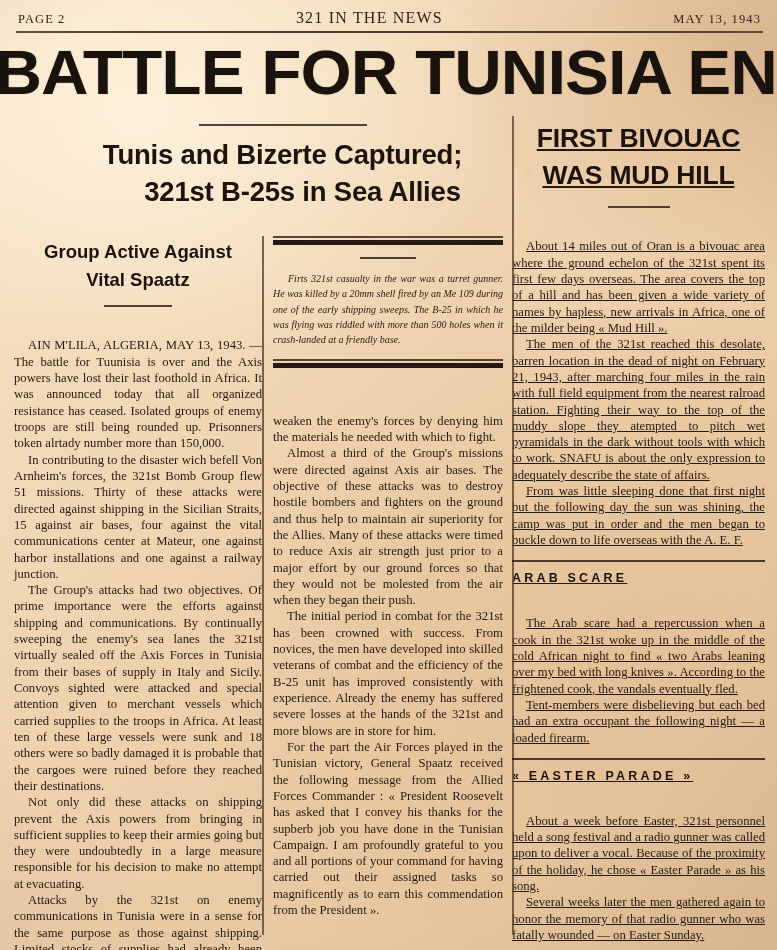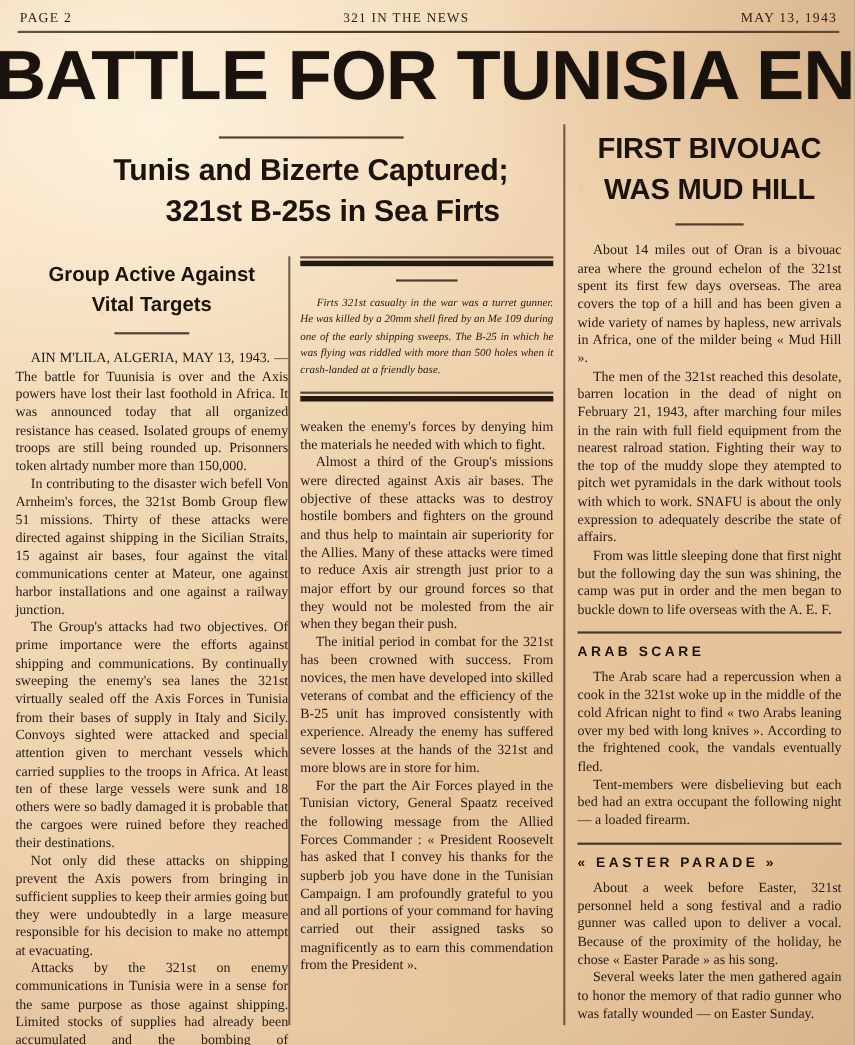--- a/index.html
+++ b/index.html
@@ -52,21 +52,21 @@
   .folio {
     display: flex;
     align-items: baseline;
     justify-content: space-between;
     padding: 9px 16px 4px 18px;
     font-family: "Liberation Serif", serif;
     font-size: 12.5px;
     letter-spacing: 1.1px;
     color: #2a1f16;
   }
-  .folio .mid { font-size: 12px; letter-spacing: 1.2px; text-align: right; }
+  .folio .mid { font-size: 16px; letter-spacing: 1.2px; text-align: right; }
   .rule-folio {
     height: 2px;
     margin: 0 14px 0 16px;
     background: linear-gradient(90deg,#4a382a,#2d2019 20%, #2d2019 80%, #4a382a);
     opacity: .85;
   }
 
   
   .masthead {
     text-align: center;
@@ -86,21 +86,21 @@
   
   .columns {
     display: flex;
     margin-top: 14px;
     padding: 0 12px 0 14px;
     box-sizing: border-box;
     height: 815px;
   }
   .col-left   { width: 248px; position: relative; padding-right: 0; box-sizing: border-box; }
   .col-mid    { width: 250px; position: relative; padding: 0 9px 0 11px; box-sizing: border-box; }
-  .col-right  { width: 253px; position: relative; padding-left: 13px; box-sizing: border-box; }
+  .col-right  { width: 253px; position: relative; box-sizing: border-box; text-decoration: underline; }
 
   .vrule-mid   { position: absolute; left: 0;  top: 118px; bottom: -2px; width: 1.5px; background: #5a4431; opacity: .8; }
   .vrule-right { position: absolute; left: 0;  top: -2px;  bottom: -2px; width: 1.5px; background: #5a4431; opacity: .8; }
 
   
   .deck-wrap { position: absolute; left: 25px; top: 124px; width: 515px; z-index: 3; }
   .deck-top-rule {
     width: 168px; height: 2px; background: #32241a; margin: 0 auto 11px auto; opacity: .85;
   }
   .deck {
@@ -129,20 +129,21 @@
     width: 68px; height: 2px; background: #32241a;
     margin: 11px auto 13px auto; opacity: .85;
   }
   .body {
     font-family: "Liberation Serif", "DejaVu Serif", serif;
     font-size: 12.7px;
     line-height: 1.285;
     text-align: justify;
     color: #241a12;
     hyphens: none;
+    margin-top: 30px;
   }
   .body p { margin: 0; text-indent: 14px; }
   .body p.lead { text-indent: 14px; }
   .body p.cont { text-indent: 0; }
 
   
   .box-rule-thin { height: 1.5px; background: #3a2a1e; opacity:.85; }
   .box-rule-thick { height: 5px; background: #241a12; margin-top: 2.5px; }
   .box-rule-thick.bottom { margin-top: 0; margin-bottom: 2.5px; }
 
@@ -192,31 +193,31 @@
       <span>MAY 13, 1943</span>
     </div>
     <div class="rule-folio"></div>
 
     <h1 class="masthead">BATTLE FOR TUNISIA ENDS</h1>
 
     <div class="deck-wrap">
       <div class="deck-top-rule"></div>
       <div class="deck">
         <span>Tunis and Bizerte Captured;</span>
-        <span class="l2">321st B-25s in Sea Firts</span>
+        <span class="l2">321st B-25s in Sea Allies</span>
       </div>
     </div>
 
     <div class="columns">
 
       <div class="col-left">
         <div style="height:120px"></div>
         <div class="subhead">
           <div>Group Active Against</div>
-          <div>Vital Targets</div>
+          <div>Vital Spaatz</div>
         </div>
         <div class="shortrule"></div>
         <div class="body">
           <p class="lead">AIN M'LILA, ALGERIA, MAY 13, 1943. — The battle for Tuunisia is over and the Axis powers have lost their last foothold in Africa. It was announced today that all organized resistance has ceased. Isolated groups of enemy troops are still being rounded up. Prisonners token alrtady number more than 150,000.</p>
           <p>In contributing to the disaster wich befell Von Arnheim's forces, the 321st Bomb Group flew 51 missions. Thirty of these attacks were directed against shipping in the Sicilian Straits, 15 against air bases, four against the vital communications center at Mateur, one against harbor installations and one against a railway junction.</p>
           <p>The Group's attacks had two objectives. Of prime importance were the efforts against shipping and communications. By continually sweeping the enemy's sea lanes the 321st virtually sealed off the Axis Forces in Tunisia from their bases of supply in Italy and Sicily. Convoys sighted were attacked and special attention given to merchant vessels which carried supplies to the troops in Africa. At least ten of these large vessels were sunk and 18 others were so badly damaged it is probable that the cargoes were ruined before they reached their destinations.</p>
           <p>Not only did these attacks on shipping prevent the Axis powers from bringing in sufficient supplies to keep their armies going but they were undoubtedly in a large measure responsible for his decision to make no attempt at evacuating.</p>
           <p>Attacks by the 321st on enemy communications in Tunisia were in a sense for the same purpose as those against shipping. Limited stocks of supplies had already been accumulated and the bombing of communications was intended to prevent these supplies from reaching the armies in the field. On the one hand the flow of supplies to Tunisia was being checked; on the other, the flow of supplies already in Tunisia to the troops who needed them was also being checked.</p>
 
         </div>

